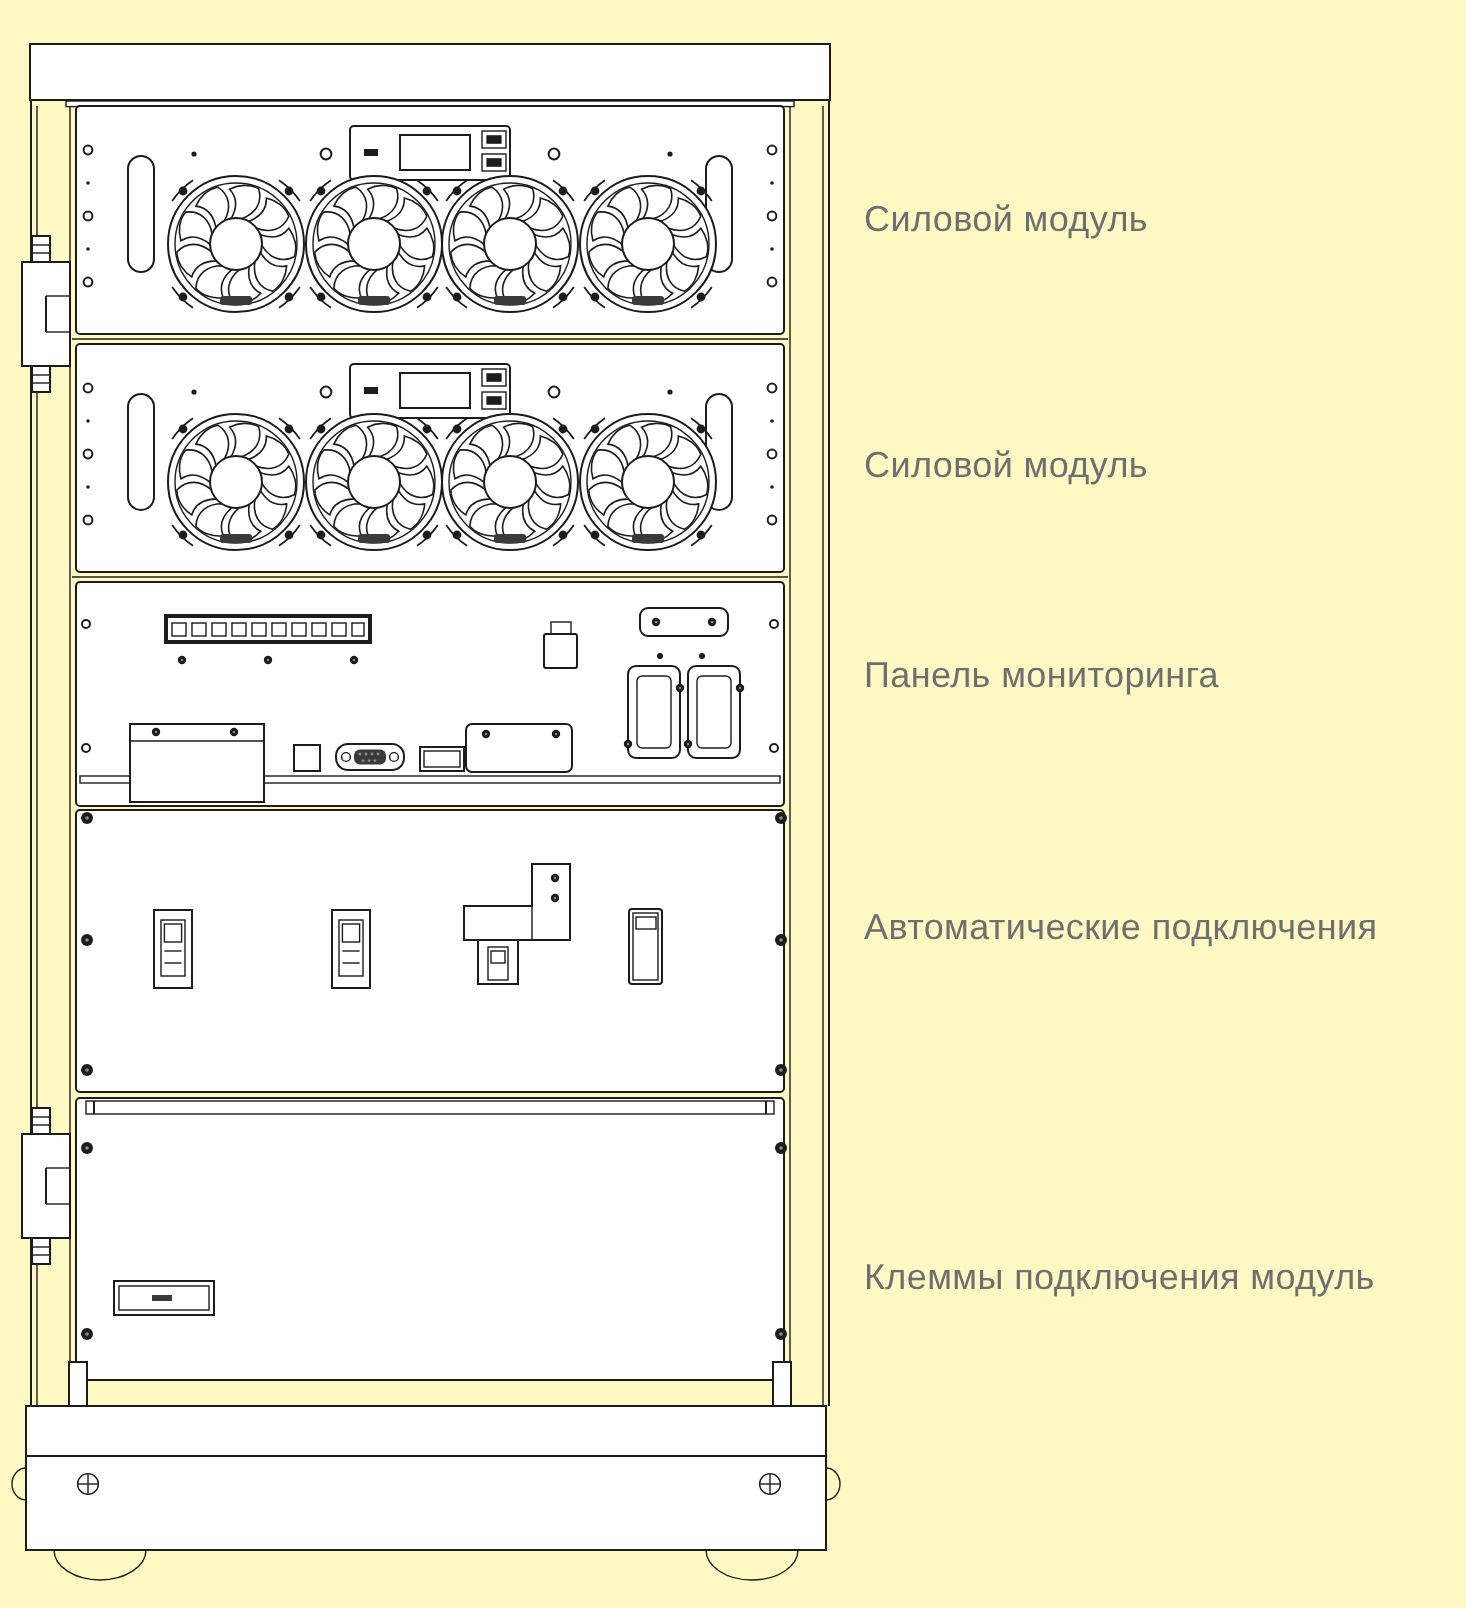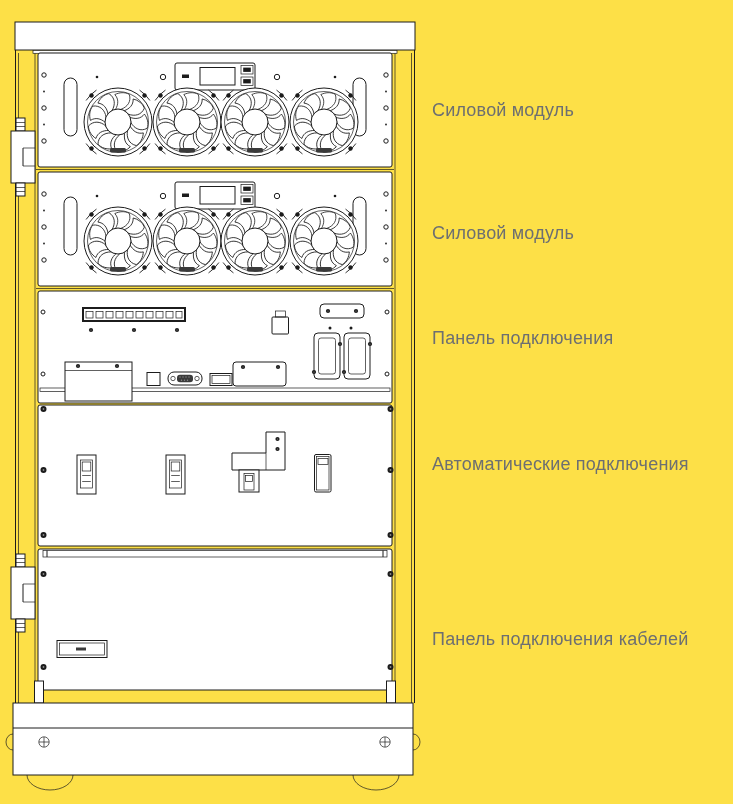--- a/index.html
+++ b/index.html
@@ -1,16 +1,16 @@
 <!DOCTYPE html>
 <html><head>
 <meta charset="utf-8">
 <style>
   html,body{margin:0;padding:0;background:#fff;}
-  .stage{position:relative;width:733px;height:804px;background:#fde047;overflow:hidden;
+  .stage{position:relative;width:733px;height:804px;background:#fef9c3;overflow:hidden;
          font-family:"Liberation Sans","DejaVu Sans",sans-serif;}
   svg.cab{position:absolute;left:0;top:0;}
   
   #cabroot *{stroke:#1c1c1c;fill:none;stroke-width:1;}
   #cabroot .wfill{fill:#ffffff;}
   #cabroot .dark{fill:#1c1c1c;stroke:none;}
   #cabroot .gdark{fill:#3a3a3a;stroke:none;}
   #cabroot .screwctr{fill:#8a8a8a;stroke:none;}
   #cabroot .thin{stroke-width:0.7;}
   #cabroot .bold{stroke-width:2;}
@@ -287,16 +287,16 @@
       <path d="M27 775 A23 15 0 0 0 73 775" class="thin"></path>
       <path d="M353 775 A23 15 0 0 0 399 775" class="thin"></path>
     </g>
 
     <use href="#hingeDef" y="118"></use>
     <use href="#hingeDef" y="554"></use>
   </svg>
 
   <div class="sec-label" style="top:110px">Силовой модуль</div>
   <div class="sec-label" style="top:233px">Силовой модуль</div>
-  <div class="sec-label" style="top:338px">Панель подключения</div>
+  <div class="sec-label" style="top:338px">Панель мониторинга</div>
   <div class="sec-label" style="top:464px">Автоматические подключения</div>
-  <div class="sec-label" style="top:639px">Панель подключения кабелей</div>
+  <div class="sec-label" style="top:639px">Клеммы подключения модуль</div>
 </div>
 
 </body></html>

